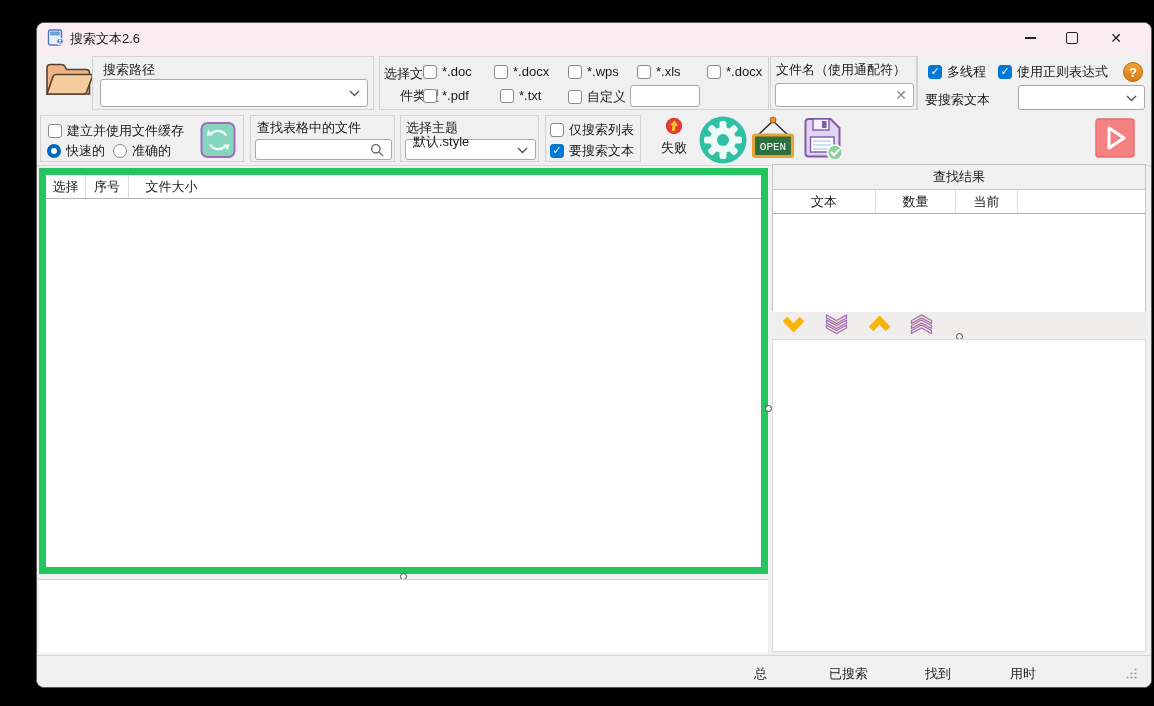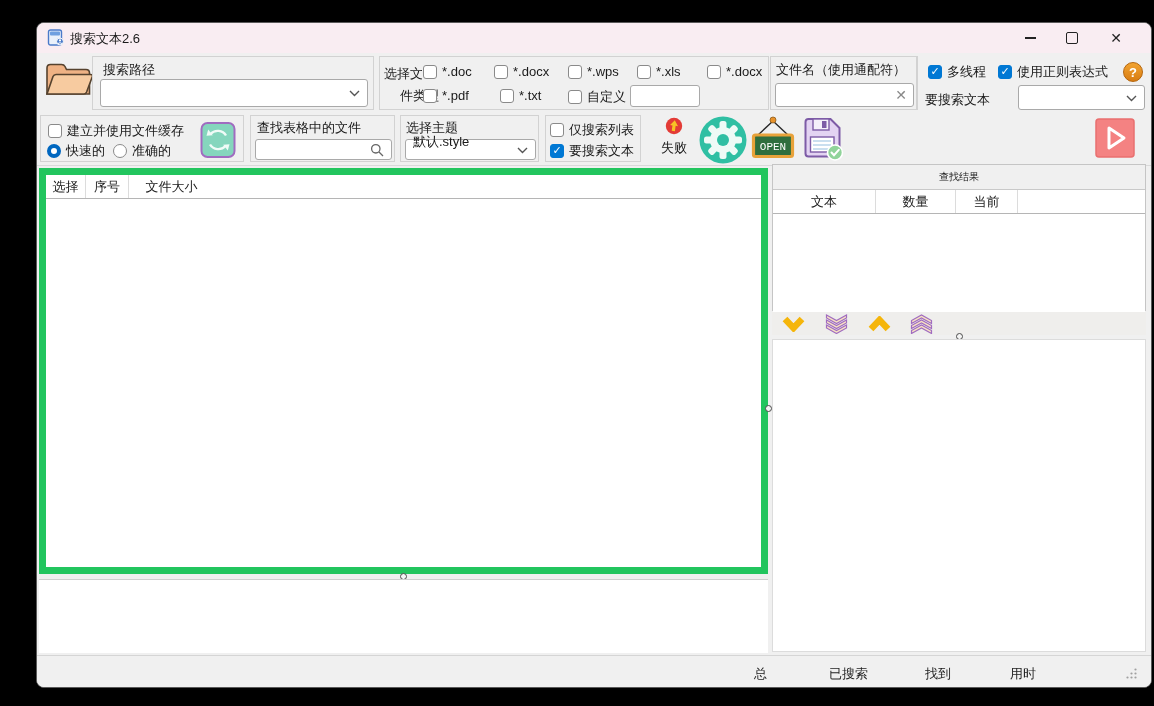--- a/index.html
+++ b/index.html
@@ -35,21 +35,21 @@
   .helpcircle{width:20px;height:20px;border-radius:50%;background:linear-gradient(#f2a431,#d87c12);
               border:1px solid #b5660d;color:#fff;font-weight:bold;font-size:13px;
               display:flex;align-items:center;justify-content:center;box-sizing:border-box;}
   
   .panel-white{background:#fff;border:7px solid #22c55e;box-sizing:border-box;}
   .thead{display:flex;background:#fff;border-bottom:1px solid #b5b5b5;font-size:13px;}
   .th{display:flex;align-items:center;justify-content:center;border-right:1px solid #dcdcdc;
       box-sizing:border-box;height:100%;overflow:hidden;white-space:nowrap;}
   .th:last-child{border-right:none;}
   .resgrp-title{height:24px;background:#f0f0f0;border-bottom:1px solid #c9c9c9;display:flex;
-                align-items:center;justify-content:center;font-size:10px;}
+                align-items:center;justify-content:center;font-size:13px;}
   .arrowbtn{top:2px;width:27px;height:19px;display:flex;align-items:center;justify-content:center;}
   .splitter-dot{width:7px;height:7px;border:1.5px solid #4a4a4a;border-radius:50%;background:#f5f5f5;box-sizing:border-box;}
   
   .statusbar{left:0;top:632px;width:100%;height:34px;background:#f0f0f0;border-top:1px solid #d5d5d5;}
   .statuslbl{top:9px;font-size:13px;color:#222;}
   .iconbtn{display:flex;align-items:center;justify-content:center;}
 </style>
 </head>
 <body>
 

